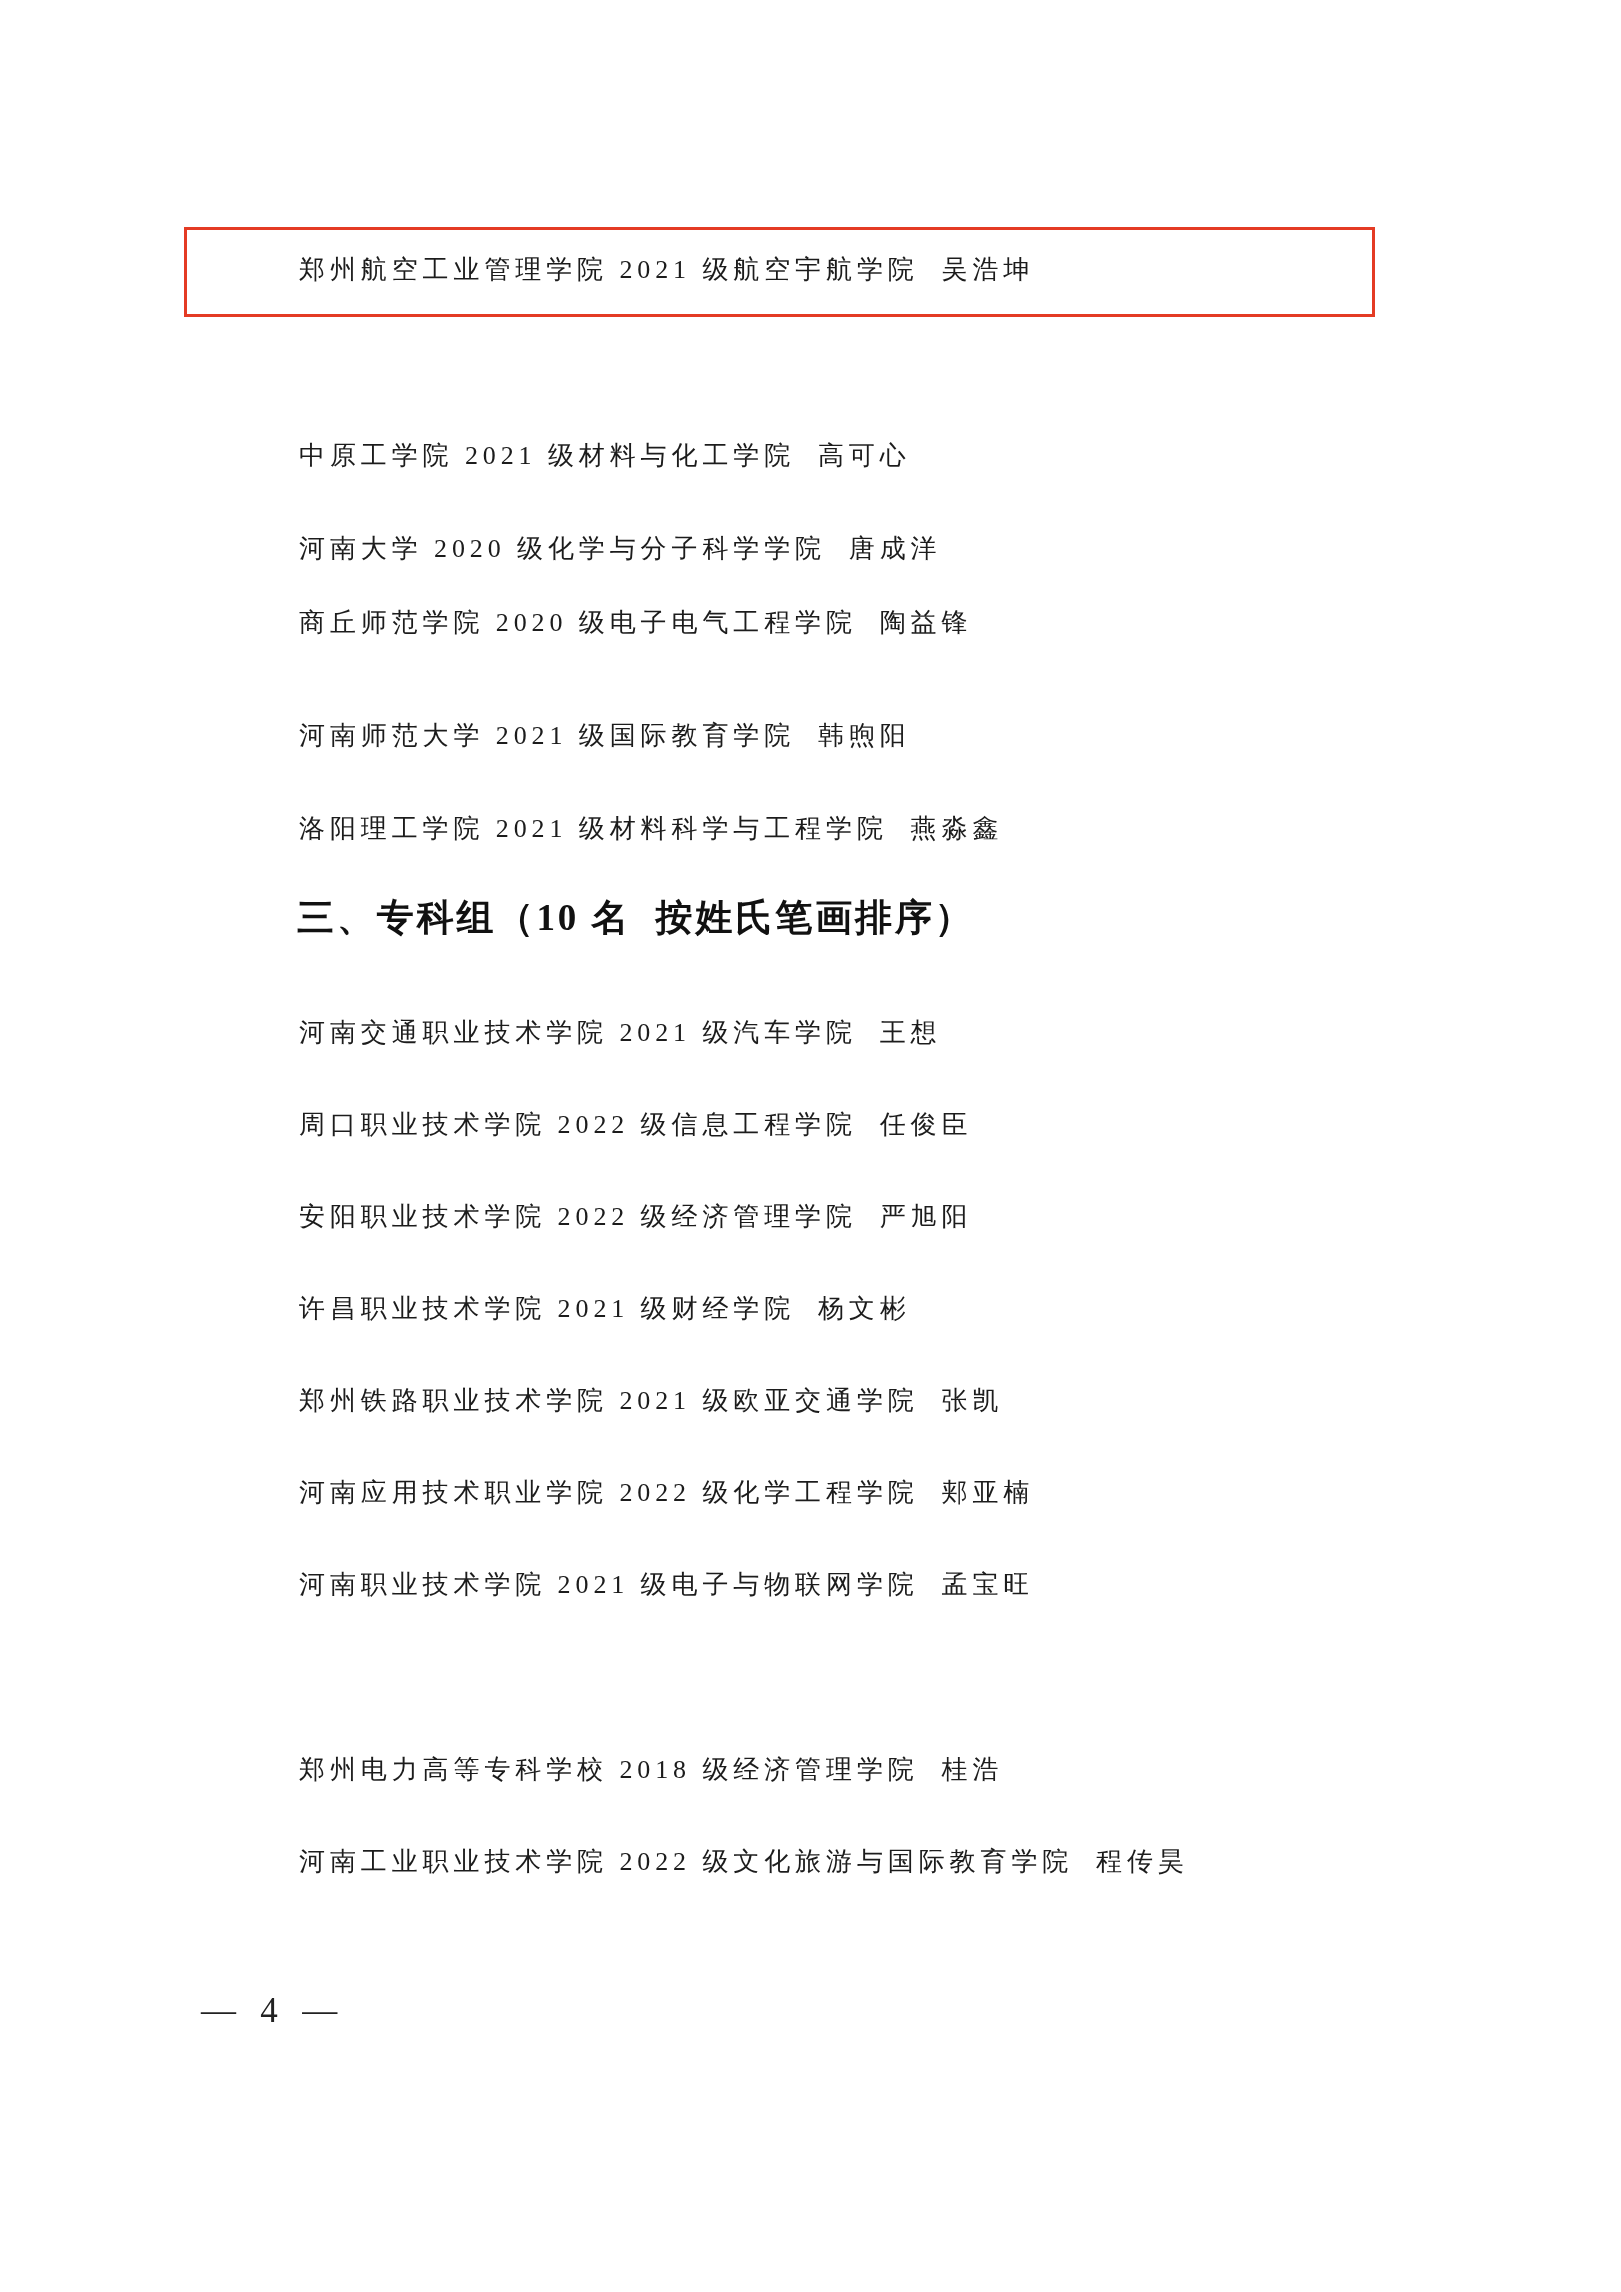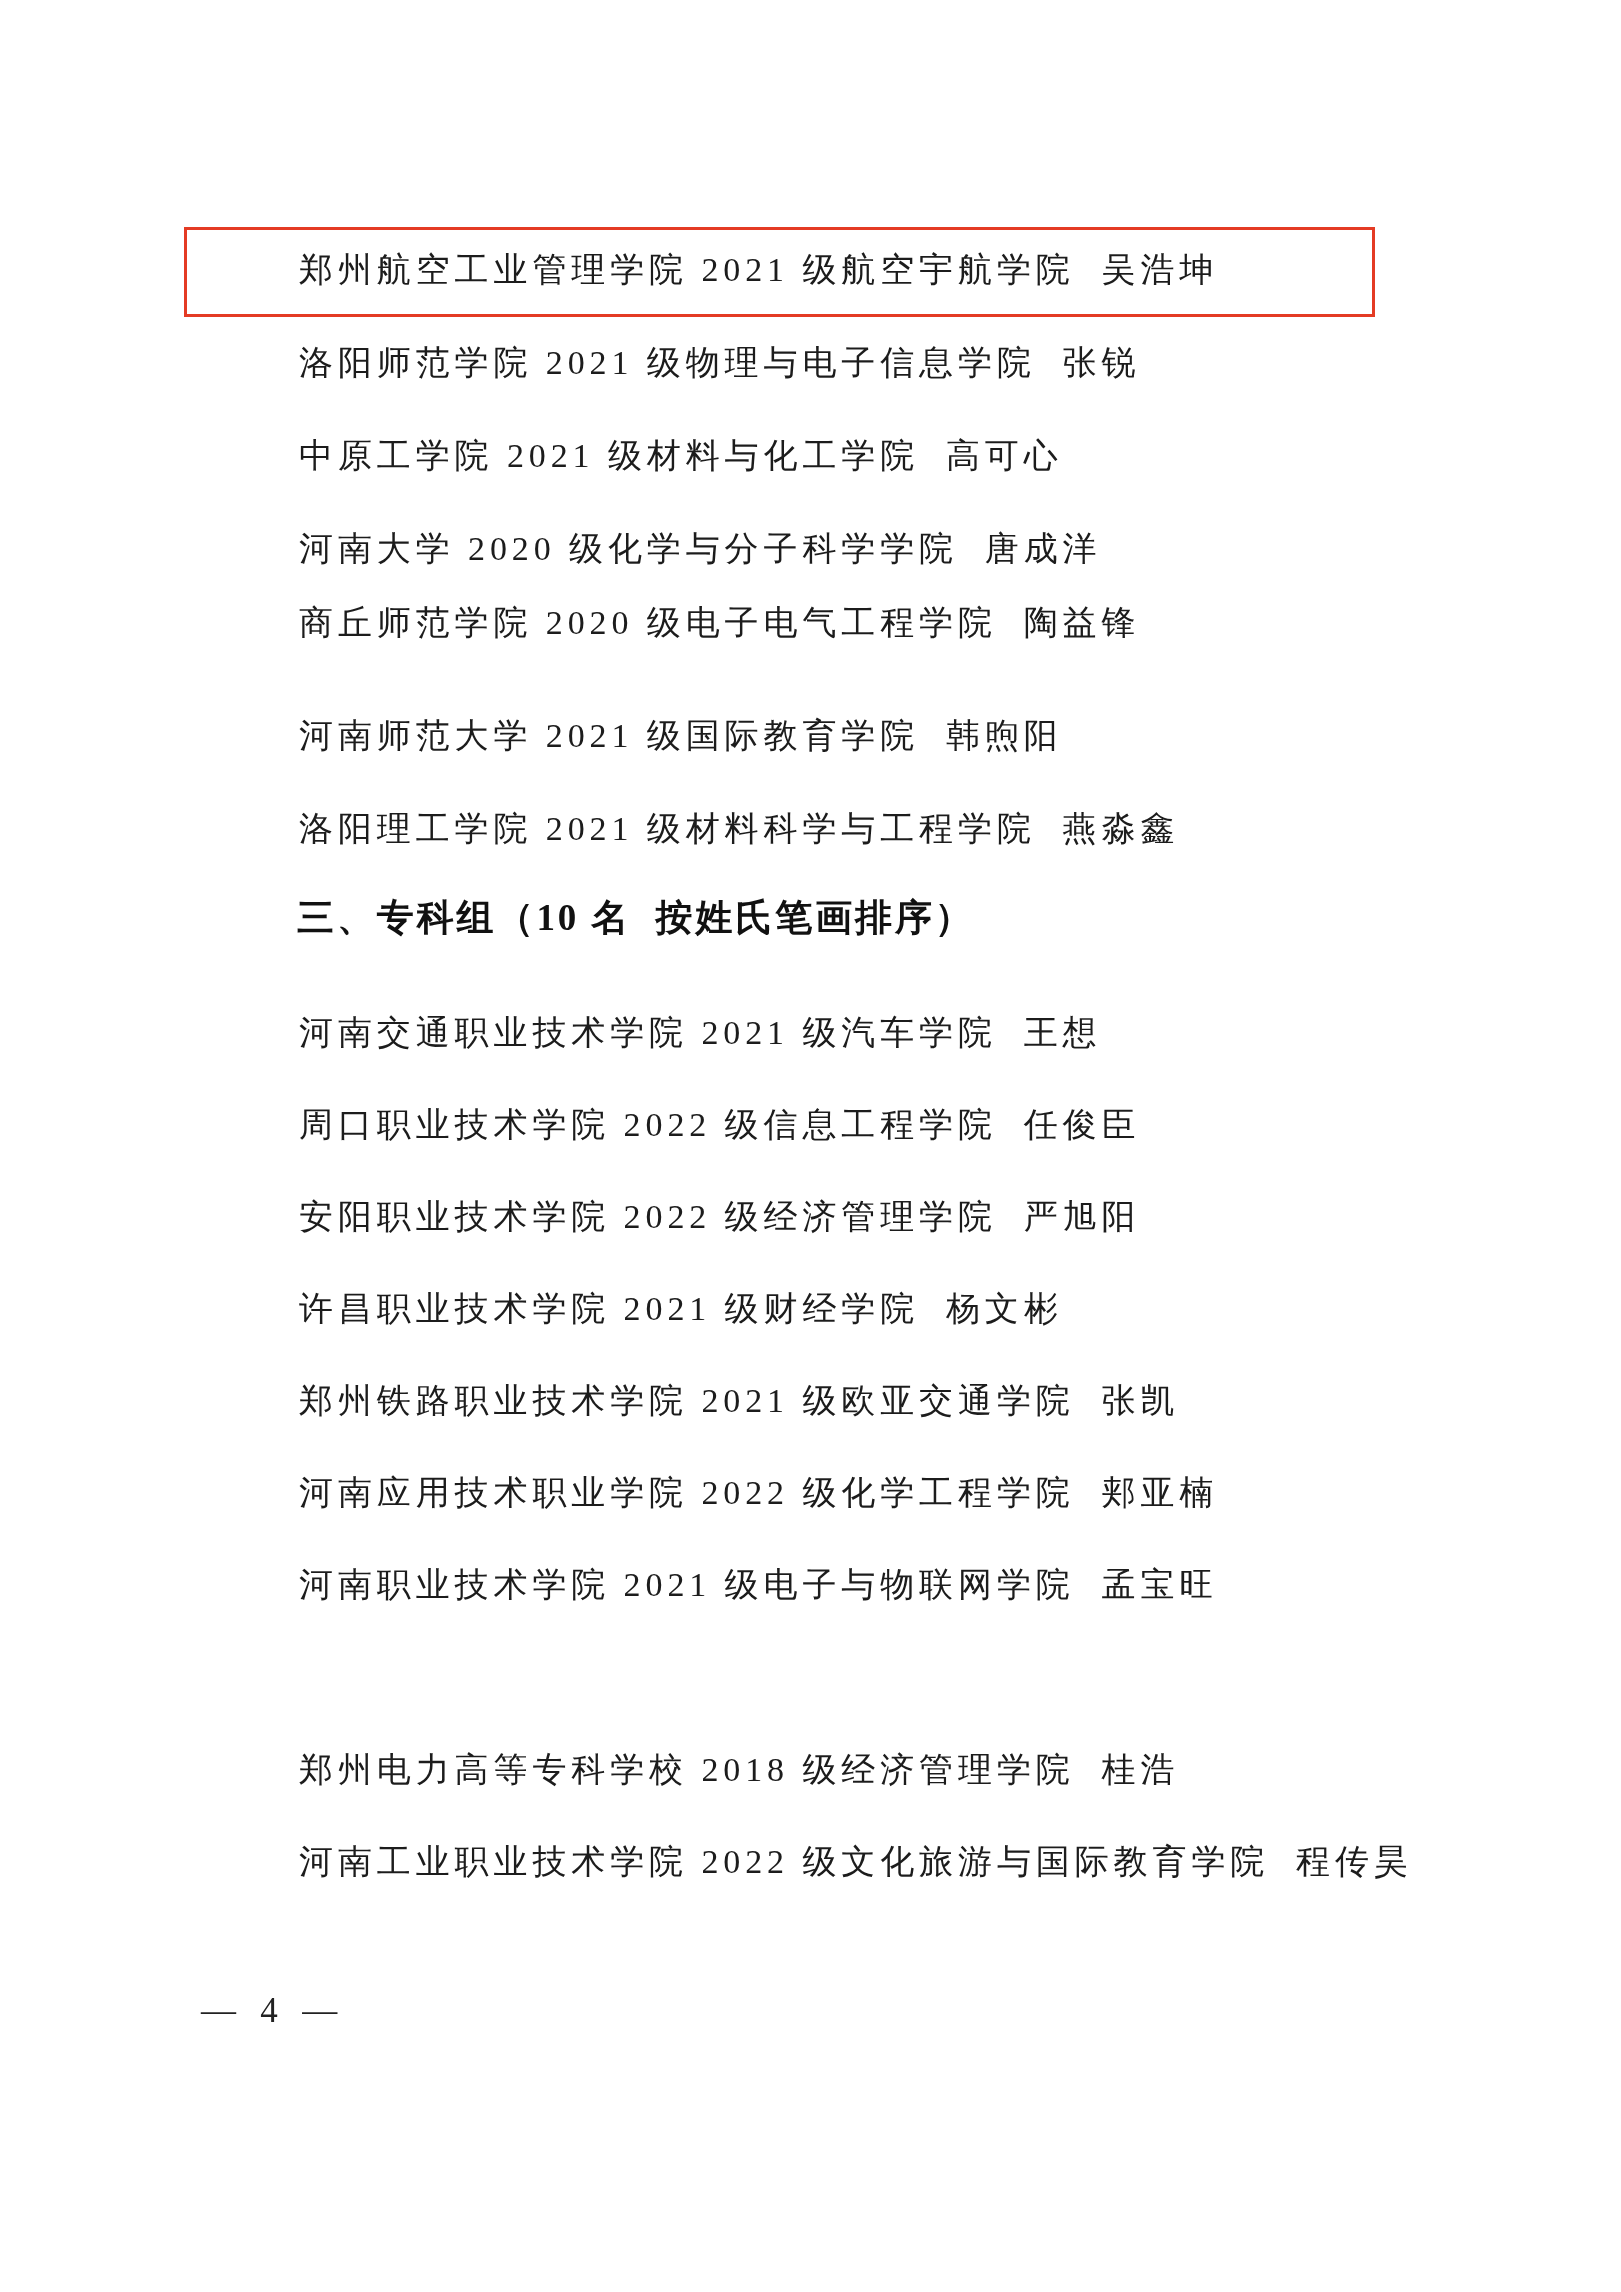--- a/index.html
+++ b/index.html
@@ -14,21 +14,21 @@
     background: #ffffff;
     font-family: "Liberation Serif", "DejaVu Serif", serif;
     color: #1c1c1c;
     overflow: hidden;
   }
   .doc-line {
     position: absolute;
     left: 299px;
     height: 49px;
     line-height: 49px;
-    font-size: 34px;
+    font-size: 26px;
     letter-spacing: 4.9px;
     white-space: pre;
     color: #1c1c1c;
   }
   .section-heading {
     position: absolute;
     left: 297px;
     top: 890px;
     height: 55px;
     line-height: 55px;
@@ -62,21 +62,20 @@
   }
 </style>
 </head>
 <body>
 
 <div class="page">
 
   <div class="highlight-box" style="border-color: rgb(228, 59, 36);"></div>
 
   <div class="doc-line" style="top:245px">郑州航空工业管理学院 2021 级航空宇航学院  吴浩坤</div>
-  <div class="doc-line" style="top:338px">洛阳师范学院 2021 级物理与电子信息学院  张锐</div>
   <div class="doc-line" style="top:431px">中原工学院 2021 级材料与化工学院  高可心</div>
   <div class="doc-line" style="top:524px">河南大学 2020 级化学与分子科学学院  唐成洋</div>
   <div class="doc-line" style="top:598px">商丘师范学院 2020 级电子电气工程学院  陶益锋</div>
   <div class="doc-line" style="top:711px">河南师范大学 2021 级国际教育学院  韩煦阳</div>
   <div class="doc-line" style="top:804px">洛阳理工学院 2021 级材料科学与工程学院  燕淼鑫</div>
 
   <div class="section-heading">三、专科组（10 名  按姓氏笔画排序）</div>
 
   <div class="doc-line" style="top:1008px">河南交通职业技术学院 2021 级汽车学院  王想</div>
   <div class="doc-line" style="top:1100px">周口职业技术学院 2022 级信息工程学院  任俊臣</div>

